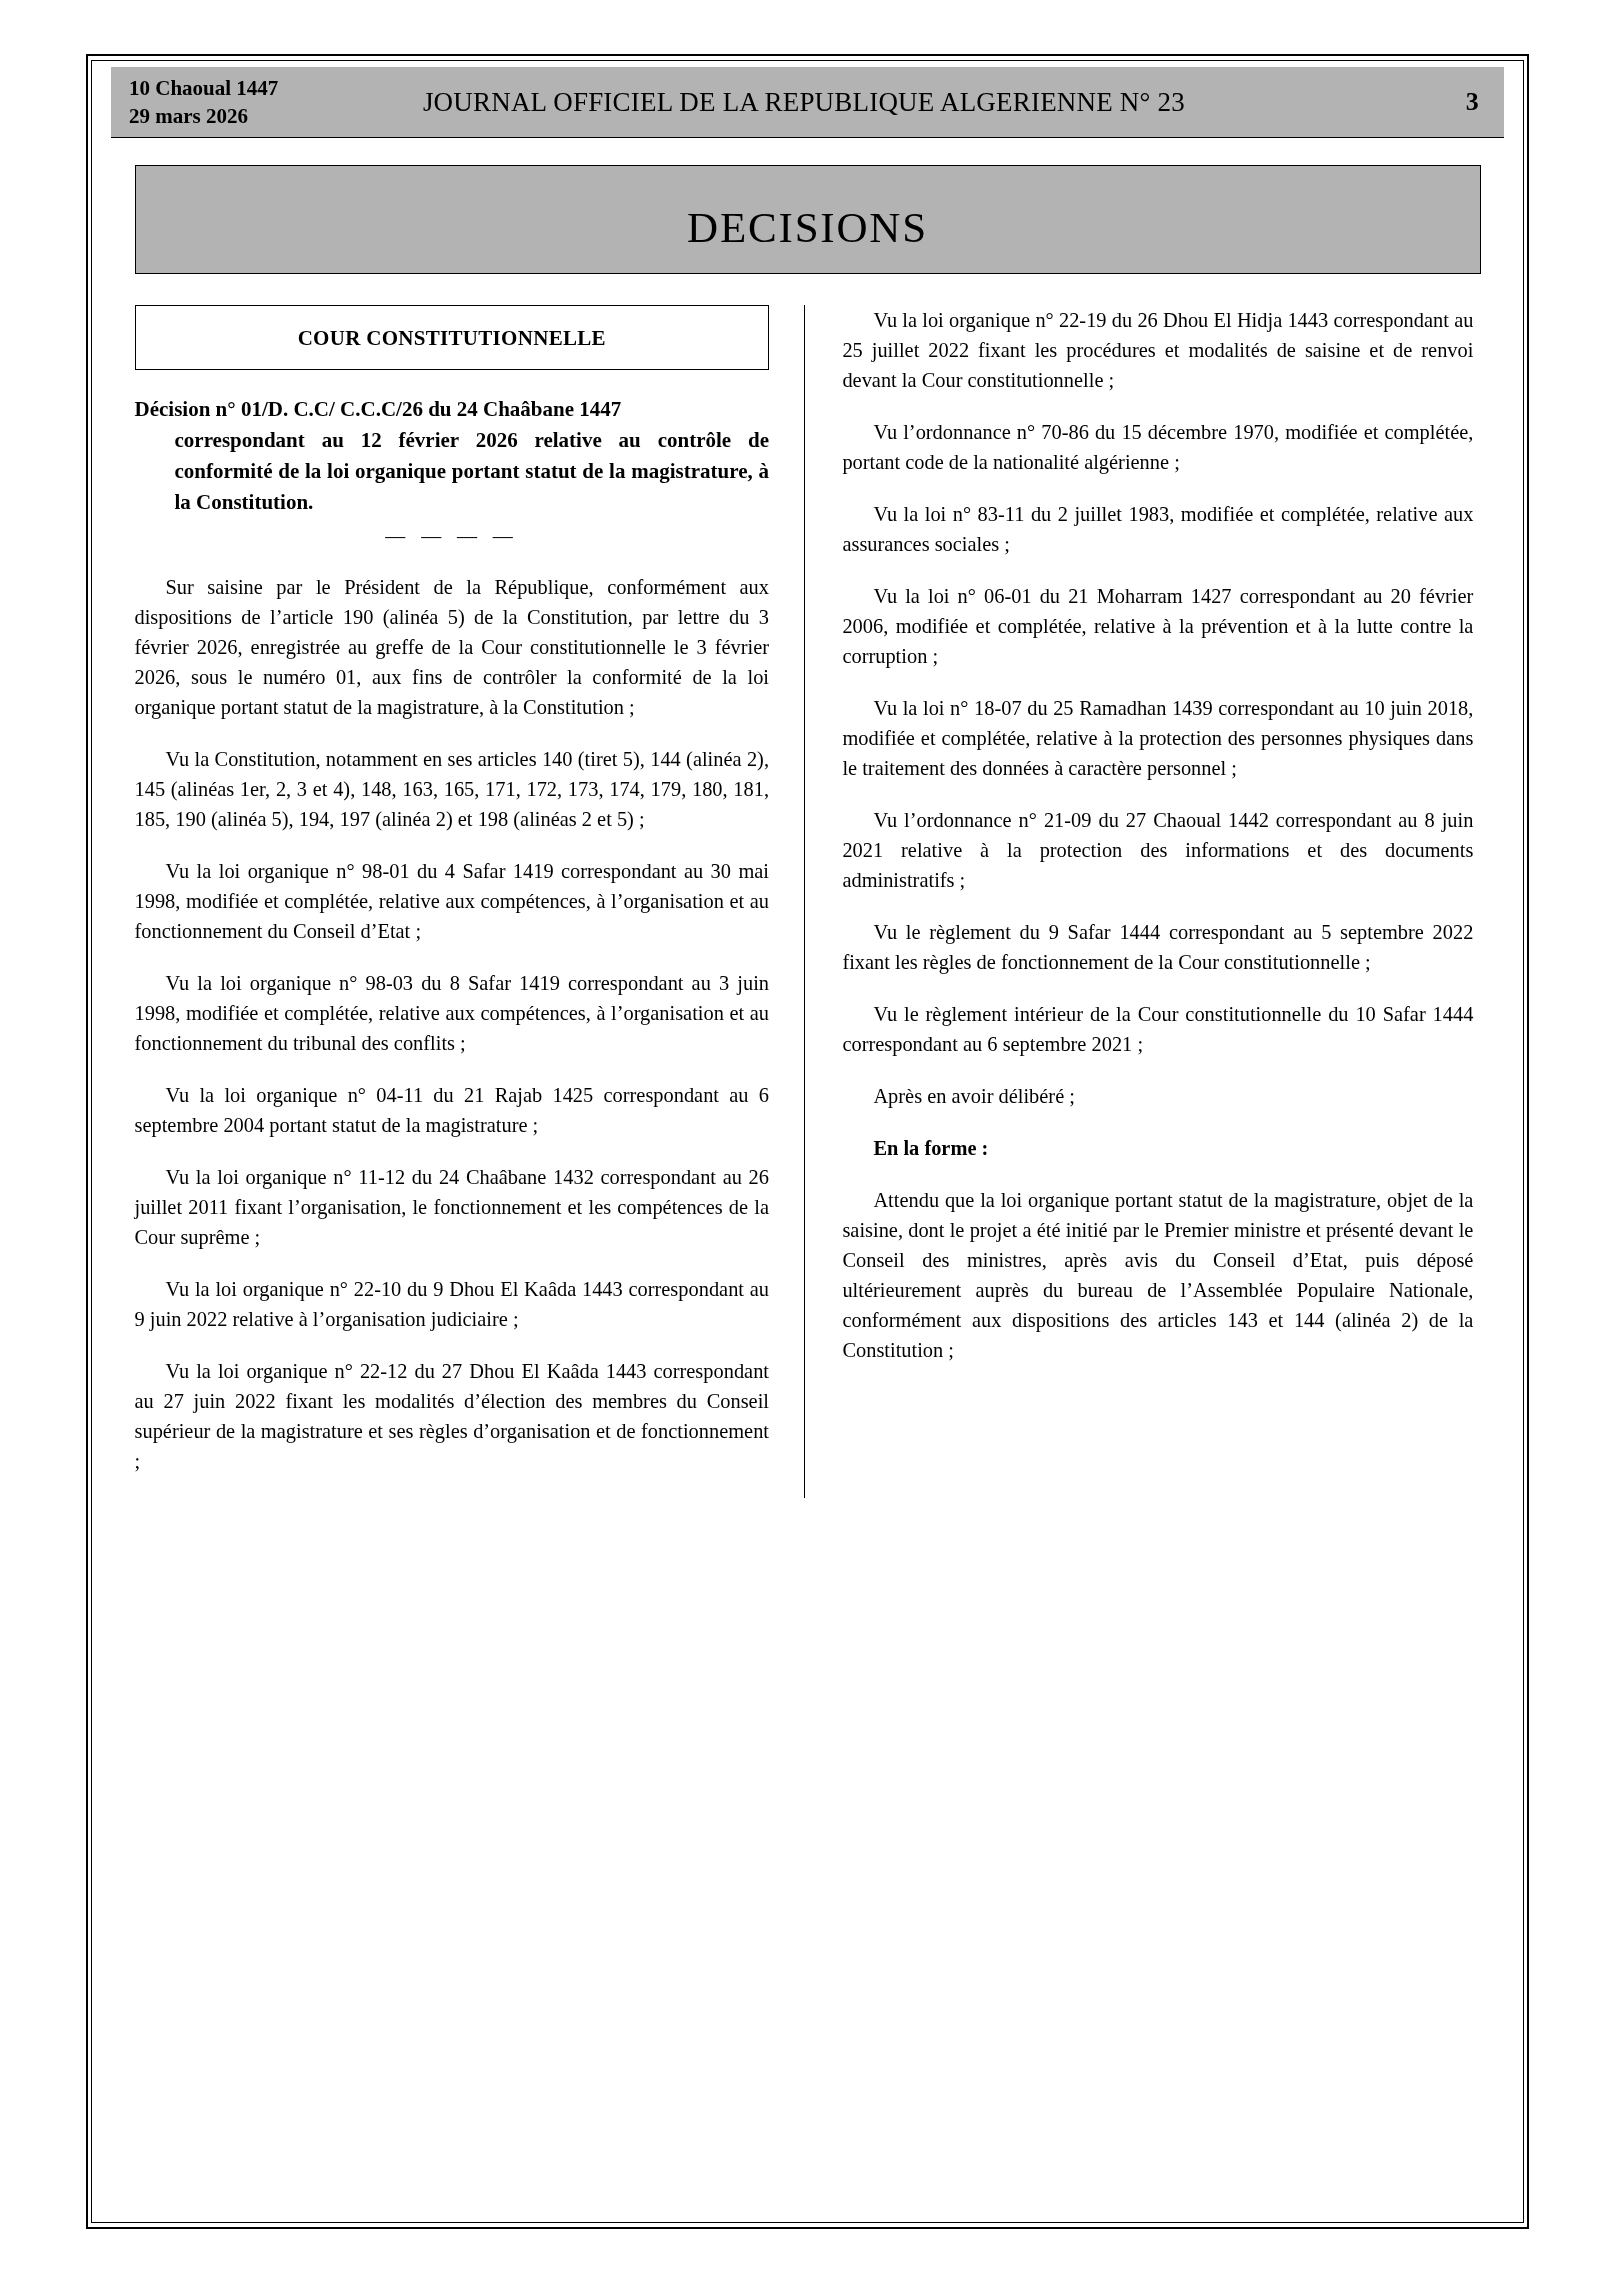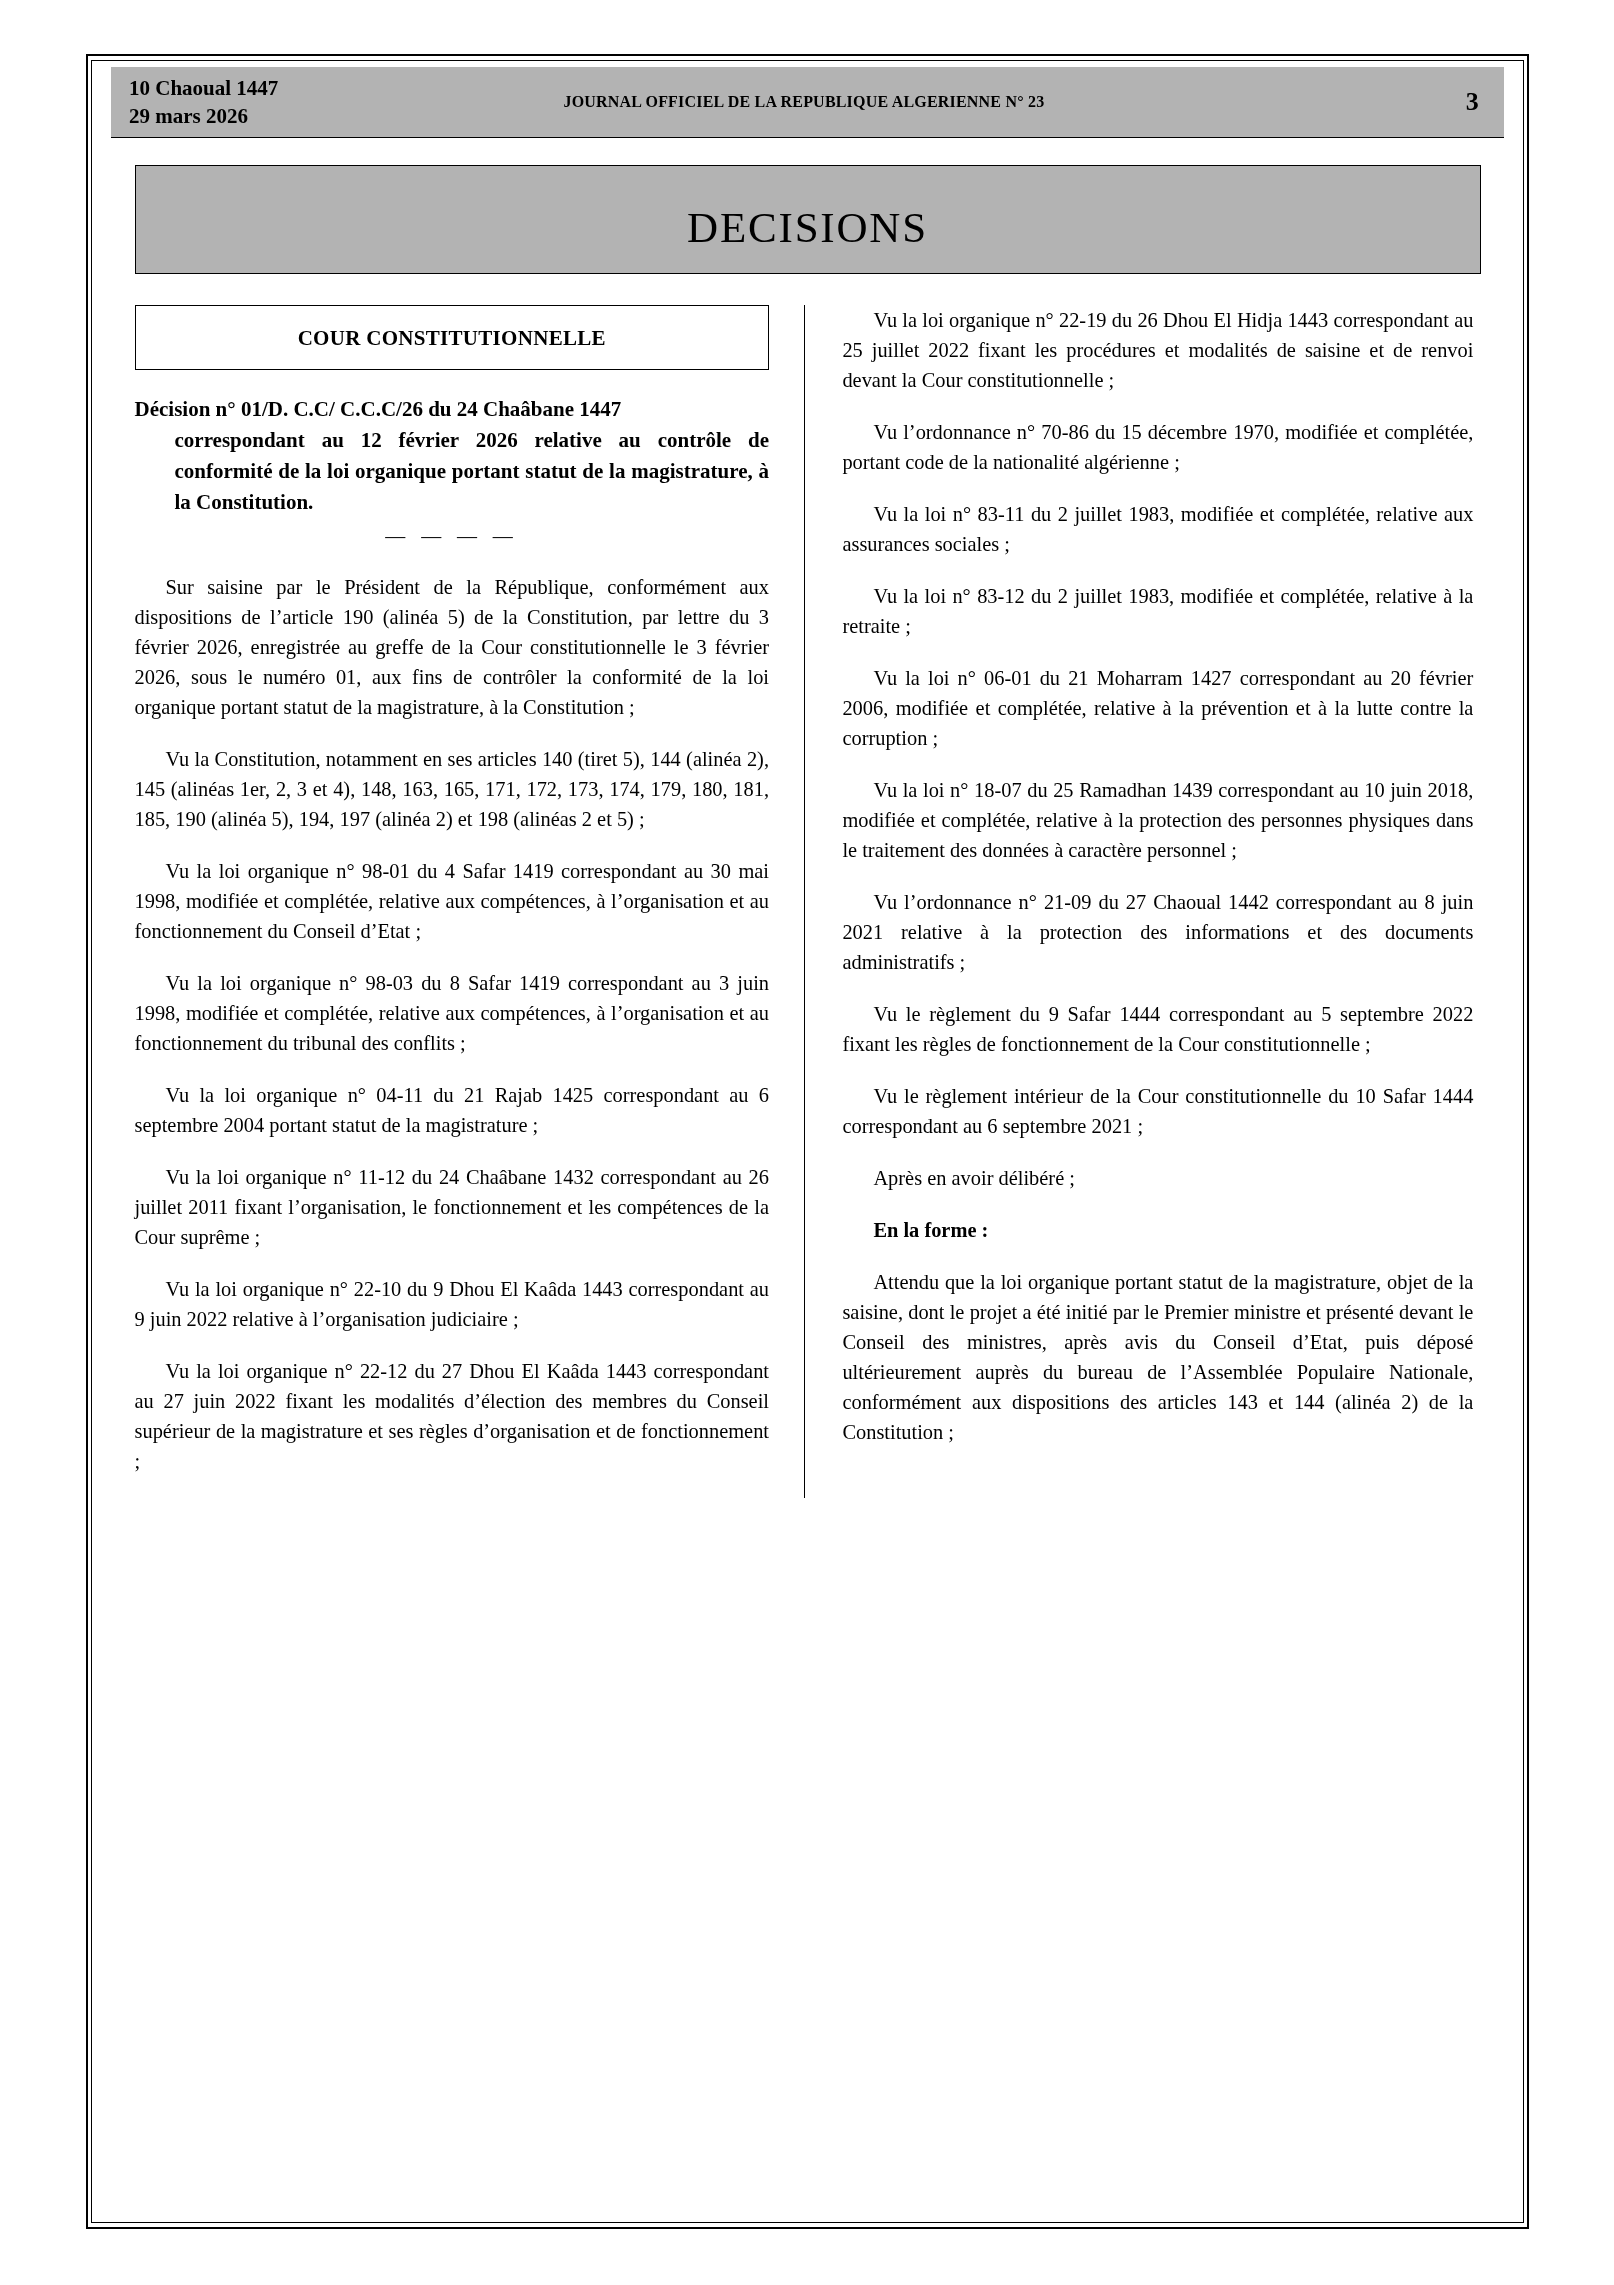--- a/index.html
+++ b/index.html
@@ -60,22 +60,22 @@
   .header-left {
     font-family: "Liberation Serif", serif;
     font-weight: bold;
     font-size: 21px;
     line-height: 28px;
     width: 235px;
   }
   .header-center {
     flex: 1;
     text-align: center;
-    font-weight: bold;
-    font-size: 16px;
+    font-weight: normal;
+    font-size: 27px;
     letter-spacing: 0.2px;
   }
   .header-right {
     width: 235px;
     text-align: right;
     font-weight: bold;
     font-size: 26px;
     padding-right: 7.2px;
   }
 
@@ -206,21 +206,20 @@
 
       </div>
 
       <div class="col-rule"></div>
 
       <div class="col col-right">
 
         <p class="para">Vu la loi organique n° 22-19 du 26 Dhou El Hidja 1443 correspondant au 25 juillet 2022 fixant les procédures et modalités de saisine et de renvoi devant la Cour constitutionnelle ;</p>
         <p class="para">Vu l’ordonnance n° 70-86 du 15 décembre 1970, modifiée et complétée, portant code de la nationalité algérienne ;</p>
         <p class="para">Vu la loi n° 83-11 du 2 juillet 1983, modifiée et complétée, relative aux assurances sociales ;</p>
-        <p class="para">Vu la loi n° 83-12 du 2 juillet 1983, modifiée et complétée, relative à la retraite ;</p>
         <p class="para">Vu la loi n° 06-01 du 21 Moharram 1427 correspondant au 20 février 2006, modifiée et complétée, relative à la prévention et à la lutte contre la corruption ;</p>
         <p class="para">Vu la loi n° 18-07 du 25 Ramadhan 1439 correspondant au 10 juin 2018, modifiée et complétée, relative à la protection des personnes physiques dans le traitement des données à caractère personnel ;</p>
         <p class="para">Vu l’ordonnance n° 21-09 du 27 Chaoual 1442 correspondant au 8 juin 2021 relative à la protection des informations et des documents administratifs ;</p>
         <p class="para">Vu le règlement du 9 Safar 1444 correspondant au 5 septembre 2022 fixant les règles de fonctionnement de la Cour constitutionnelle ;</p>
         <p class="para">Vu le règlement intérieur de la Cour constitutionnelle du 10 Safar 1444 correspondant au 6 septembre 2021 ;</p>
         <p class="para">Après en avoir délibéré ;</p>
 
         <p class="para bold">En la forme :</p>
 
         <p class="para">Attendu que la loi organique portant statut de la magistrature, objet de la saisine, dont le projet a été initié par le Premier ministre et présenté devant le Conseil des ministres, après avis du Conseil d’Etat, puis déposé ultérieurement auprès du bureau de l’Assemblée Populaire Nationale, conformément aux dispositions des articles 143 et 144 (alinéa 2) de la Constitution ;</p>

